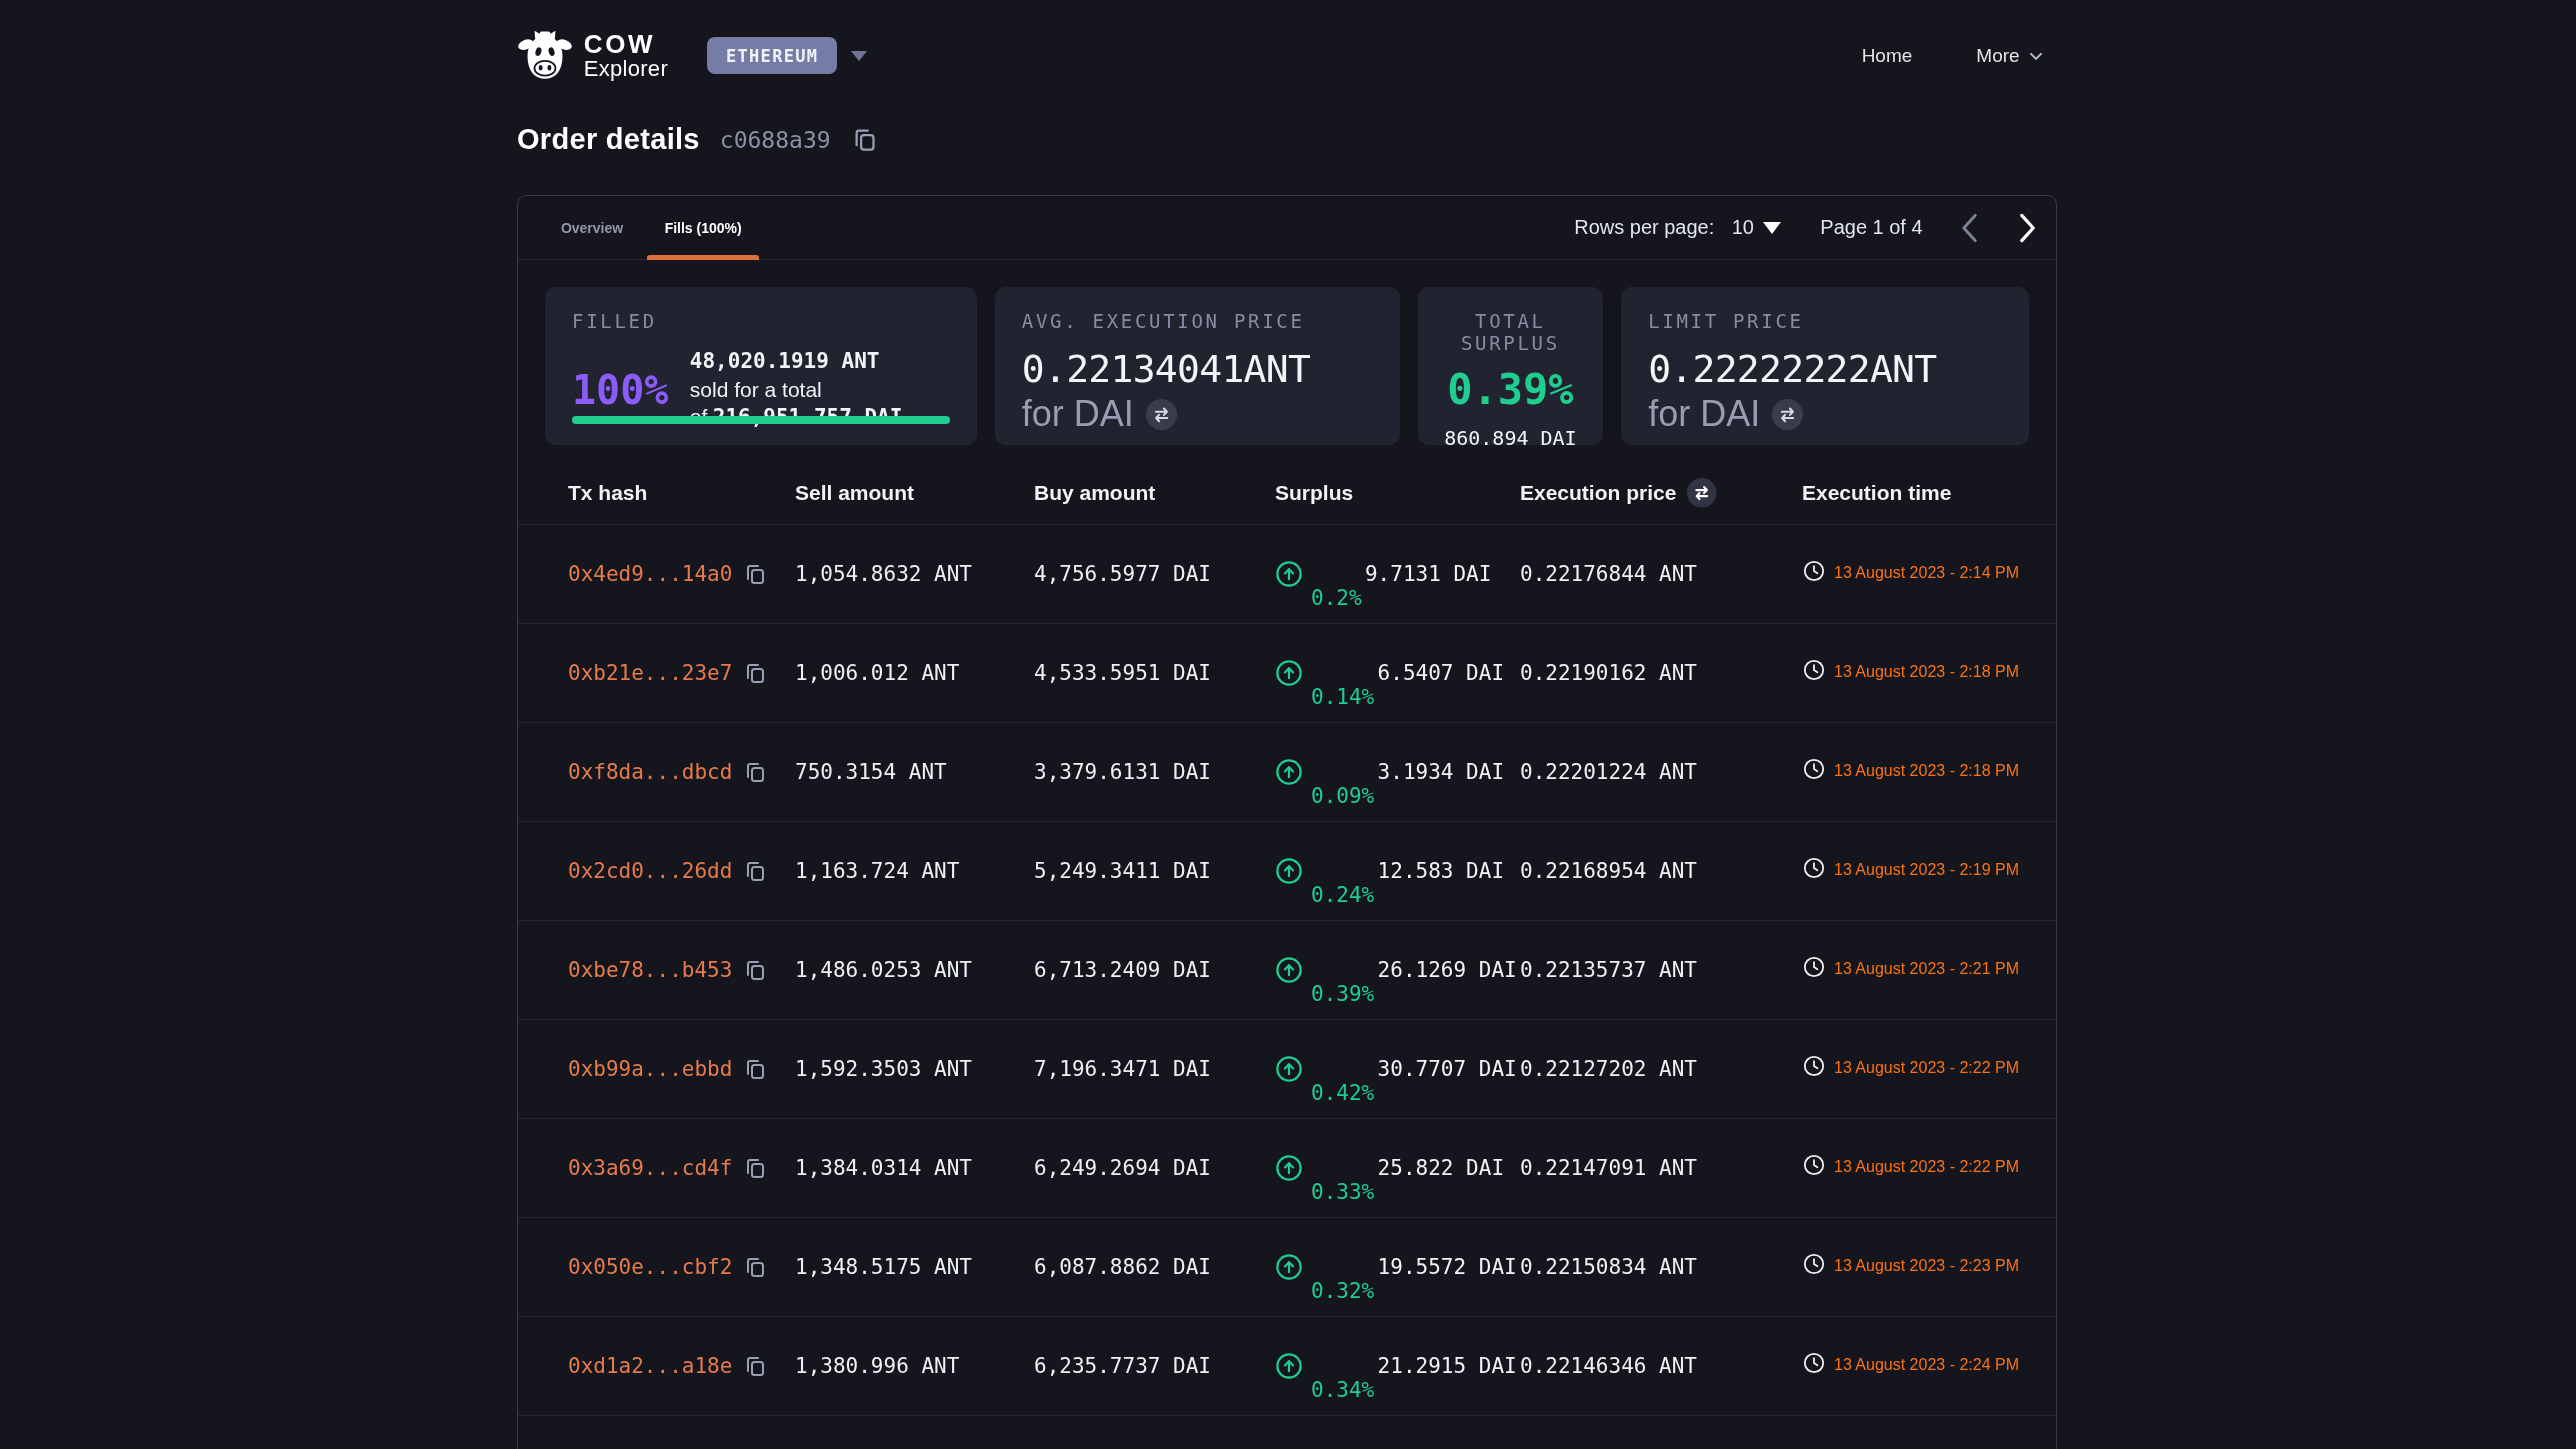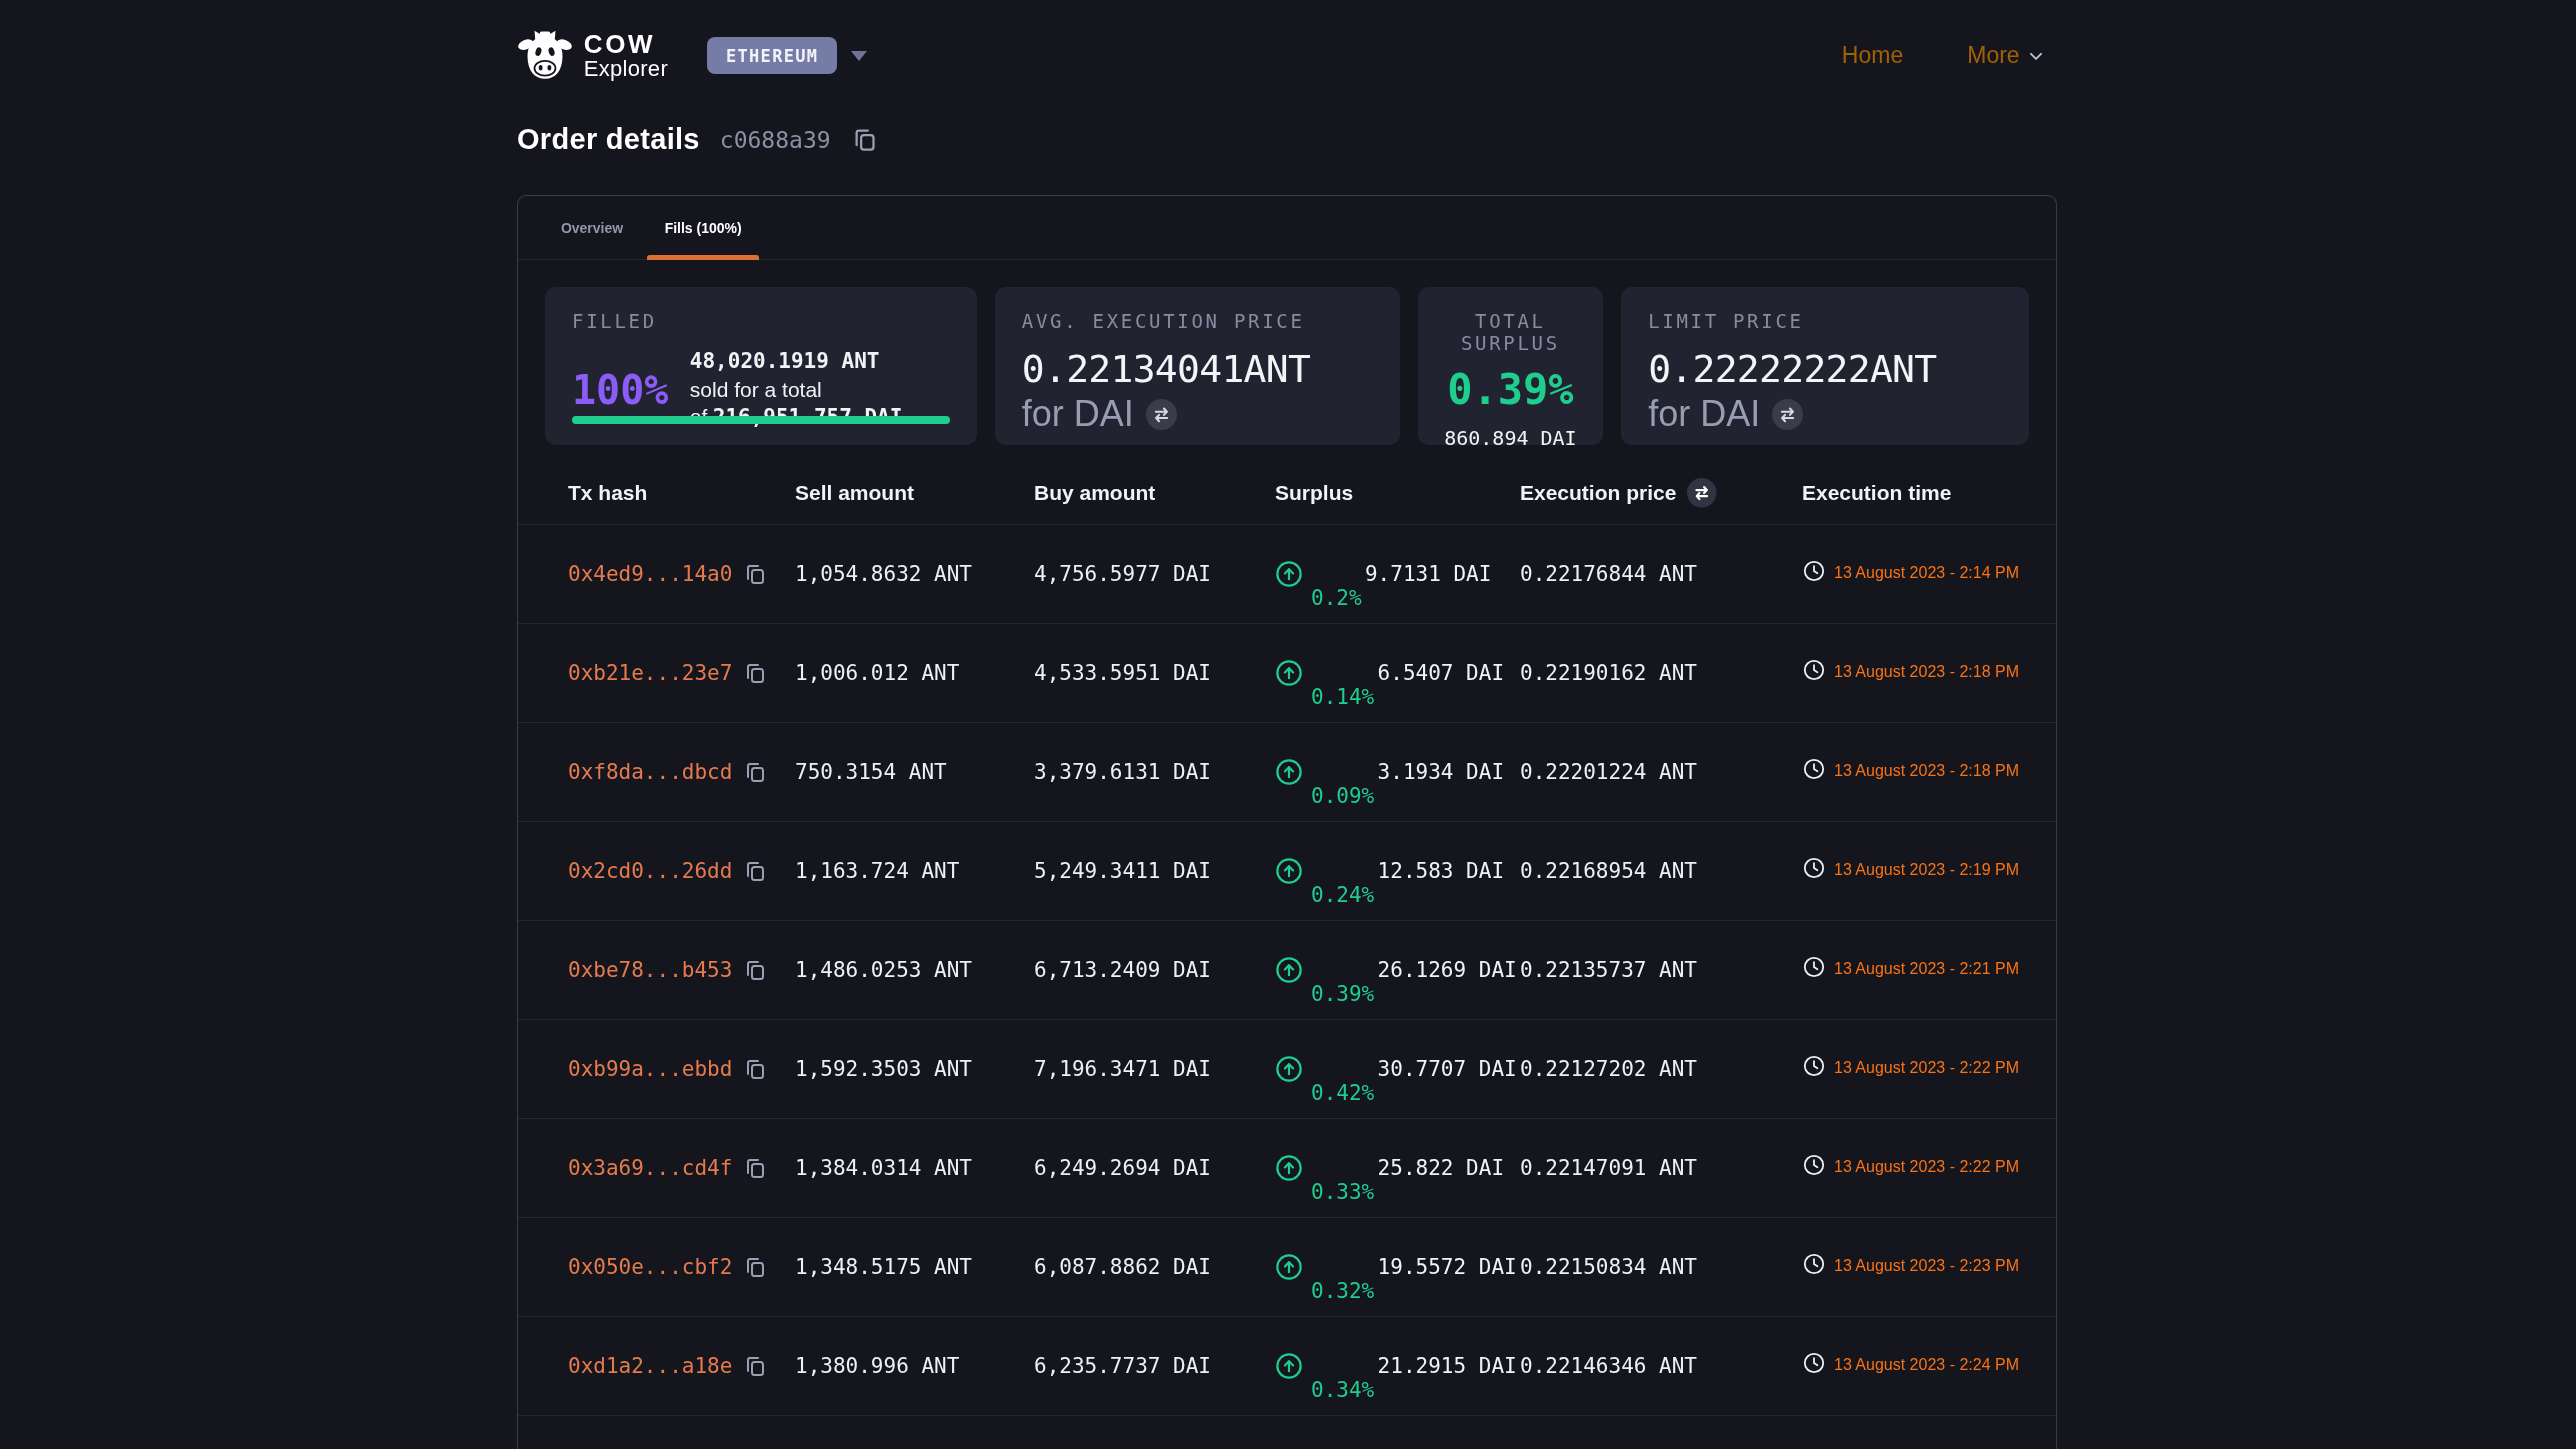--- a/index.html
+++ b/index.html
@@ -17,21 +17,21 @@
   .logo-group { display: flex; align-items: center; }
   .logo-text { margin-left: 10.7px; color: #ffffff; }
   .logo-title { font-size: 26px; font-weight: 800; letter-spacing: 2.7px; line-height: 1.0; }
   .logo-subtitle { font-size: 22px; font-weight: 400; letter-spacing: 0.3px; line-height: 1.08; }
   .network-select { display: flex; align-items: center; margin-left: 39px; cursor: pointer; }
   .badge { background: #757ca6; color: #f2f3fa; font-size: 17px; font-weight: 700; letter-spacing: 1.3px;
            padding: 8.7px 19px; border-radius: 8px; font-family: "DejaVu Sans Mono", monospace; }
   .badge-tri { width: 0; height: 0; border-left: 8.7px solid transparent; border-right: 8.7px solid transparent;
                border-top: 10px solid #6f7596; margin-left: 13.4px; }
   .nav { margin-left: auto; display: flex; align-items: center; gap: 64px; padding-right: 10.7px; }
-  .nav a { color: #a16207; font-size: 23px; text-decoration: none; display: flex; align-items: center; gap: 6.7px; cursor: pointer; }
+  .nav a { color: #e5e5e5; font-size: 19px; text-decoration: none; display: flex; align-items: center; gap: 6.7px; cursor: pointer; }
 
   
   .title-row { position: absolute; left: 517px; top: 123px; display: flex; align-items: center; gap: 20px; }
   .title-row h1 { font-size: 29px; font-weight: 700; color: #ffffff; letter-spacing: 0.3px; }
   .order-id { font-size: 23px; color: #8b90a4; }
   .icon-btn { display: inline-flex; align-items: center; cursor: pointer; }
 
   
   .panel { position: absolute; left: 517px; top: 195px; width: 1540px; height: 1275px;
            border: 0.7px solid #3a3b49; border-bottom: none; border-radius: 9.4px 9.4px 0 0; background: #14151d; }
@@ -133,20 +133,38 @@
         <path d="M15 4H7a2 2 0 0 0-2 2v11"></path>
       </svg>
   </span>
 </div>
 
 <div class="panel">
 
   <div class="tabbar">
     <div class="tab">Overview</div>
     <div class="tab active">Fills (100%)</div>
+    <div class="pagination">
+      <span class="rpp-label">Rows per page:</span>
+      <span class="rpp-select">
+        <span>10</span>
+        <span class="rpp-tri"></span>
+      </span>
+      <span class="page-status">Page 1 of 4</span>
+      <span class="pg-btn">
+        <svg width="23" height="32" viewBox="0 0 18 28" fill="none" stroke="#7c8090" stroke-width="2.6" stroke-linecap="round" stroke-linejoin="round">
+            <path d="M14 3 4 14l10 11"></path>
+          </svg>
+      </span>
+      <span class="pg-btn">
+        <svg width="23" height="32" viewBox="0 0 18 28" fill="none" stroke="#ffffff" stroke-width="2.8" stroke-linecap="round" stroke-linejoin="round">
+            <path d="M4 3l10 11L4 25"></path>
+          </svg>
+      </span>
+    </div>
   </div>
 
   <div class="cards">
     <div class="card card-filled">
       <div class="card-label">FILLED</div>
       <div class="filled-row">
         <span class="filled-pct mono">100%</span>
         <span class="filled-sub">
           <span class="filled-amount mono" style="display:block">48,020.1919 ANT</span>
           <span><span>sold for a total of</span><span class="bold mono">216,951.757 DAI</span></span>

